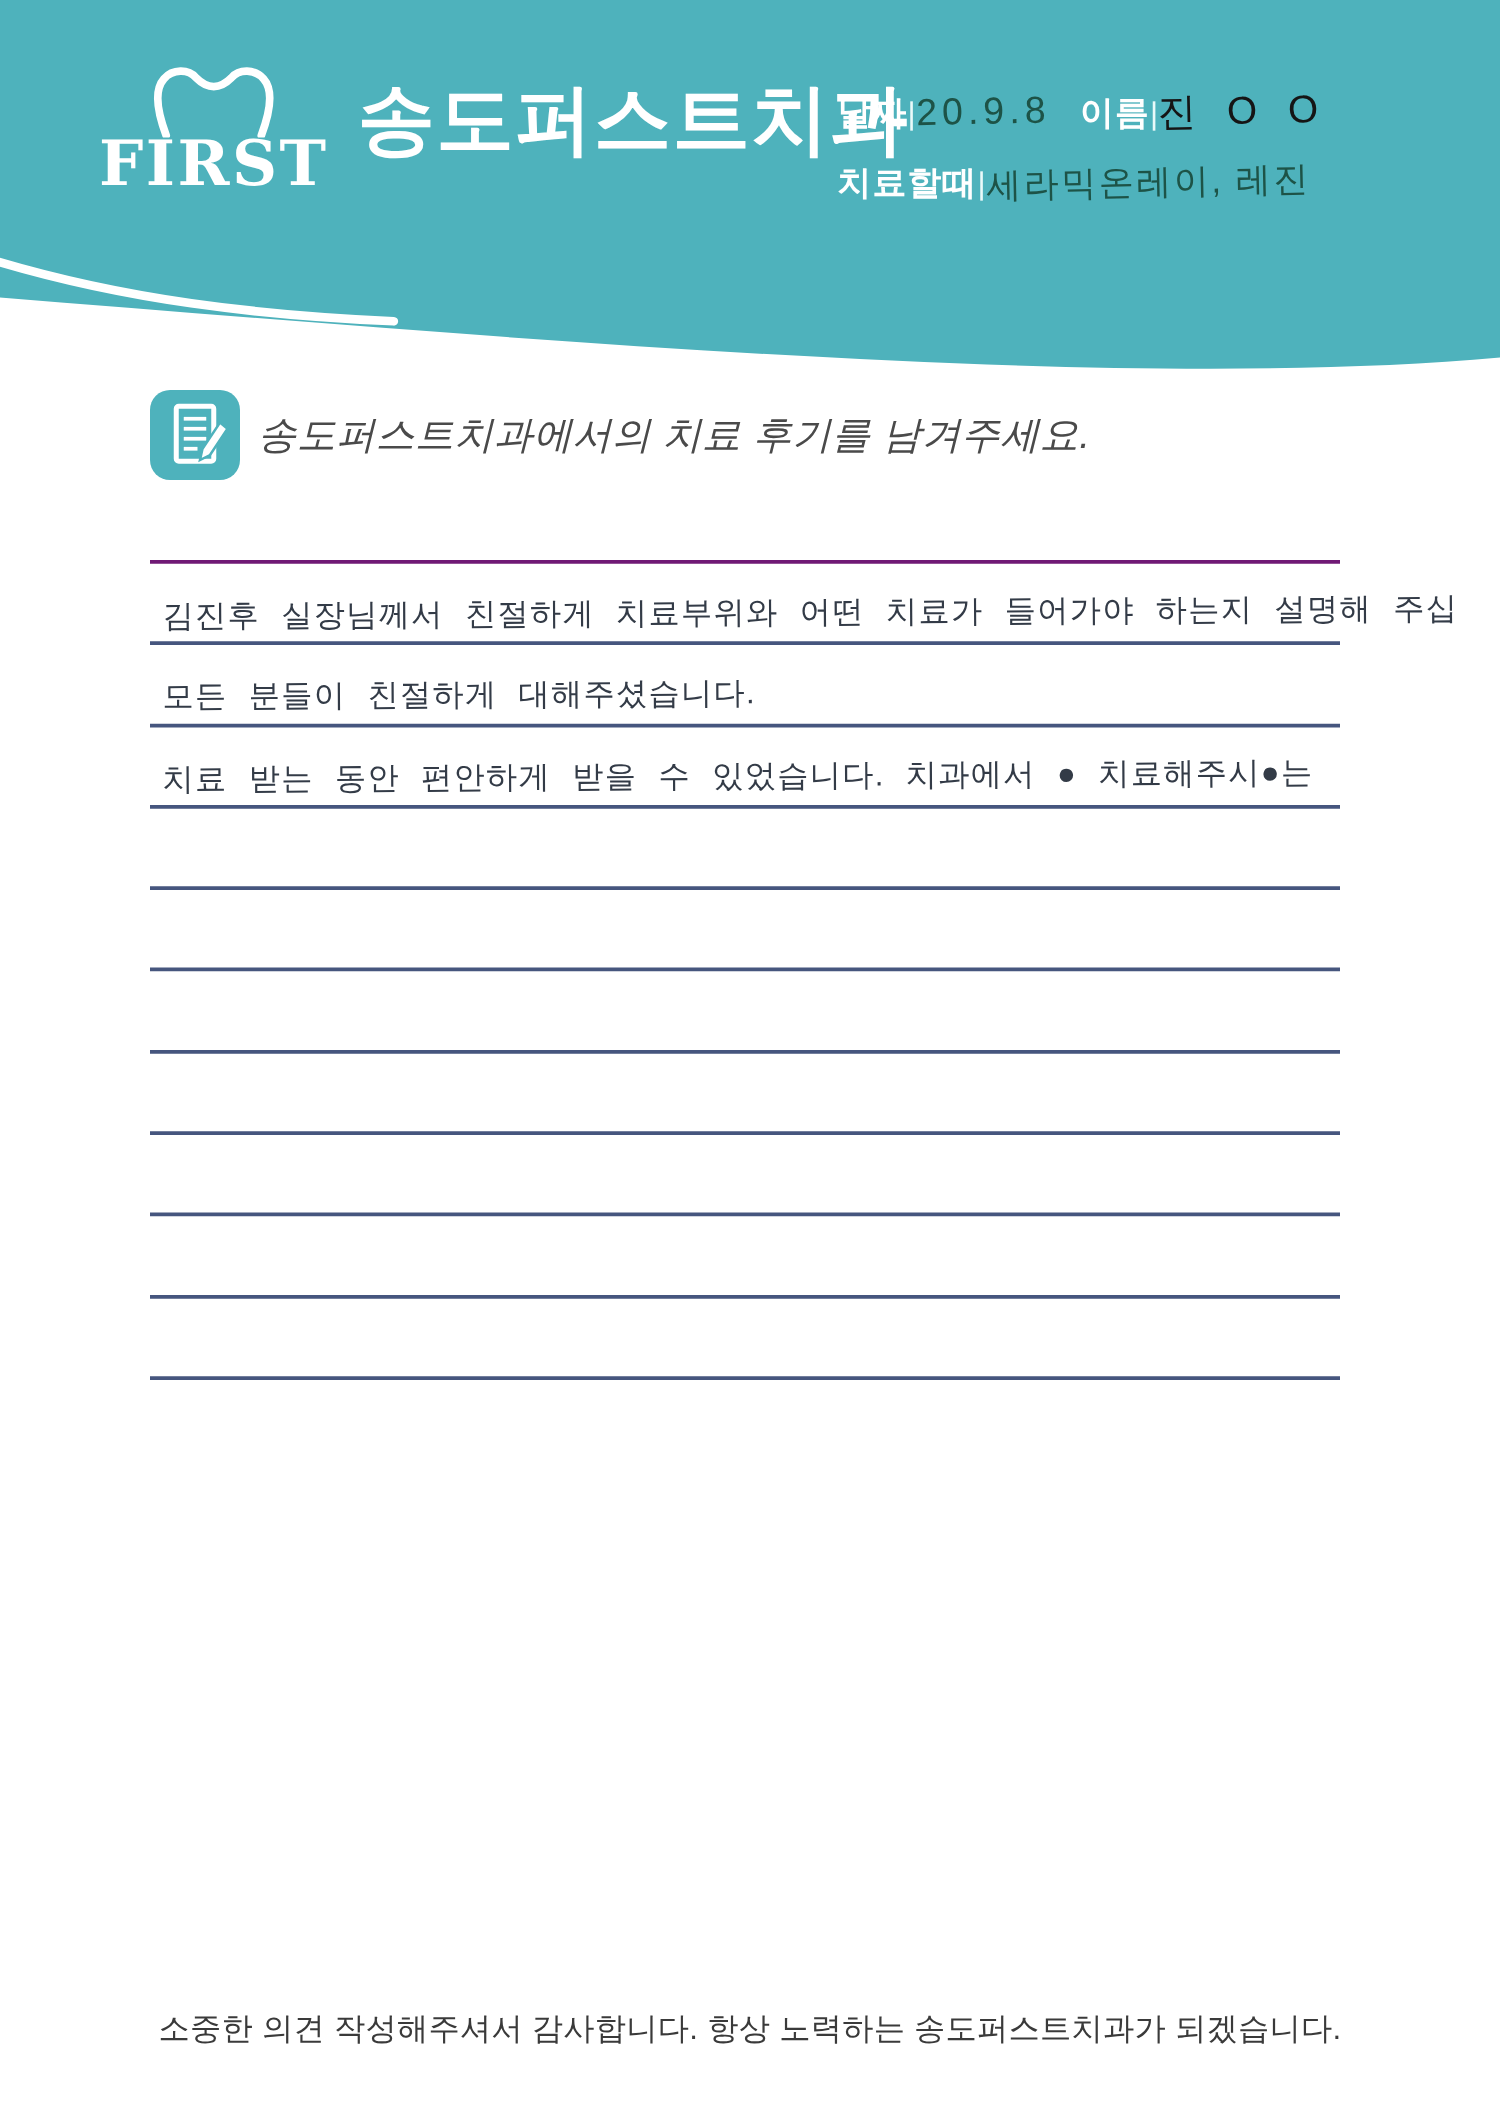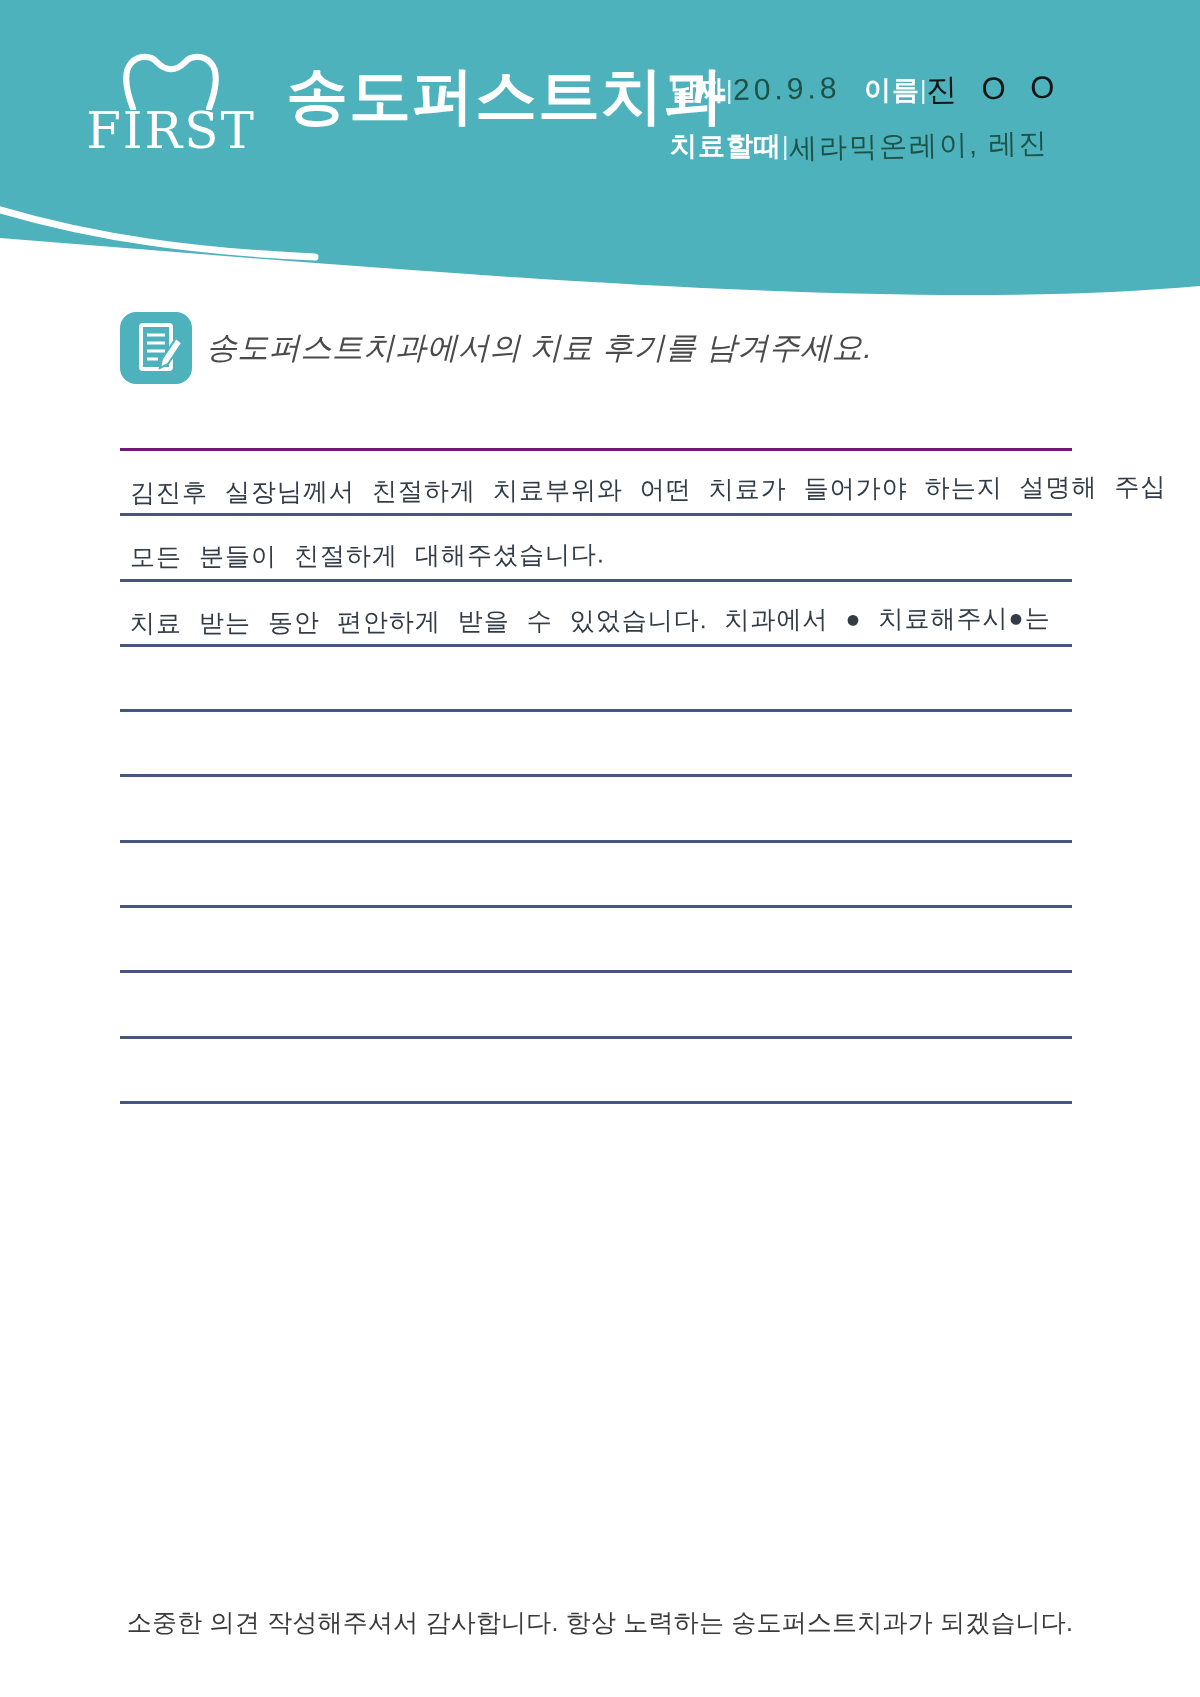--- a/index.html
+++ b/index.html
@@ -8,21 +8,21 @@
     background:#ffffff; font-family:"Liberation Sans", sans-serif;
   }
 
   
   .header-svg { position:absolute; left:0; top:0; width:1200px; height:320px; }
 
   .logo { position:absolute; left:76px; top:48px; width:190px; text-align:center; color:#ffffff; }
   .logo svg { display:block; margin:0 auto; }
   .brand {
     font-family:"DejaVu Serif","Liberation Serif",serif;
-    font-size:50px; line-height:1; letter-spacing:2px; margin-top:-4px; color:#ffffff;
+    font-size:50px; line-height:1; letter-spacing:2px; margin-top:-4px; color:#ffffff;font-weight:bold;
   }
 
   .clinic-ko {
     position:absolute; left:286px; top:54px; color:#ffffff;
     font-size:62px; font-weight:800; letter-spacing:1px;
   }
   .clinic-en {
     position:absolute; left:291px; top:129px; color:#ffffff;
     font-size:26px; font-weight:700; letter-spacing:9px;
   }

